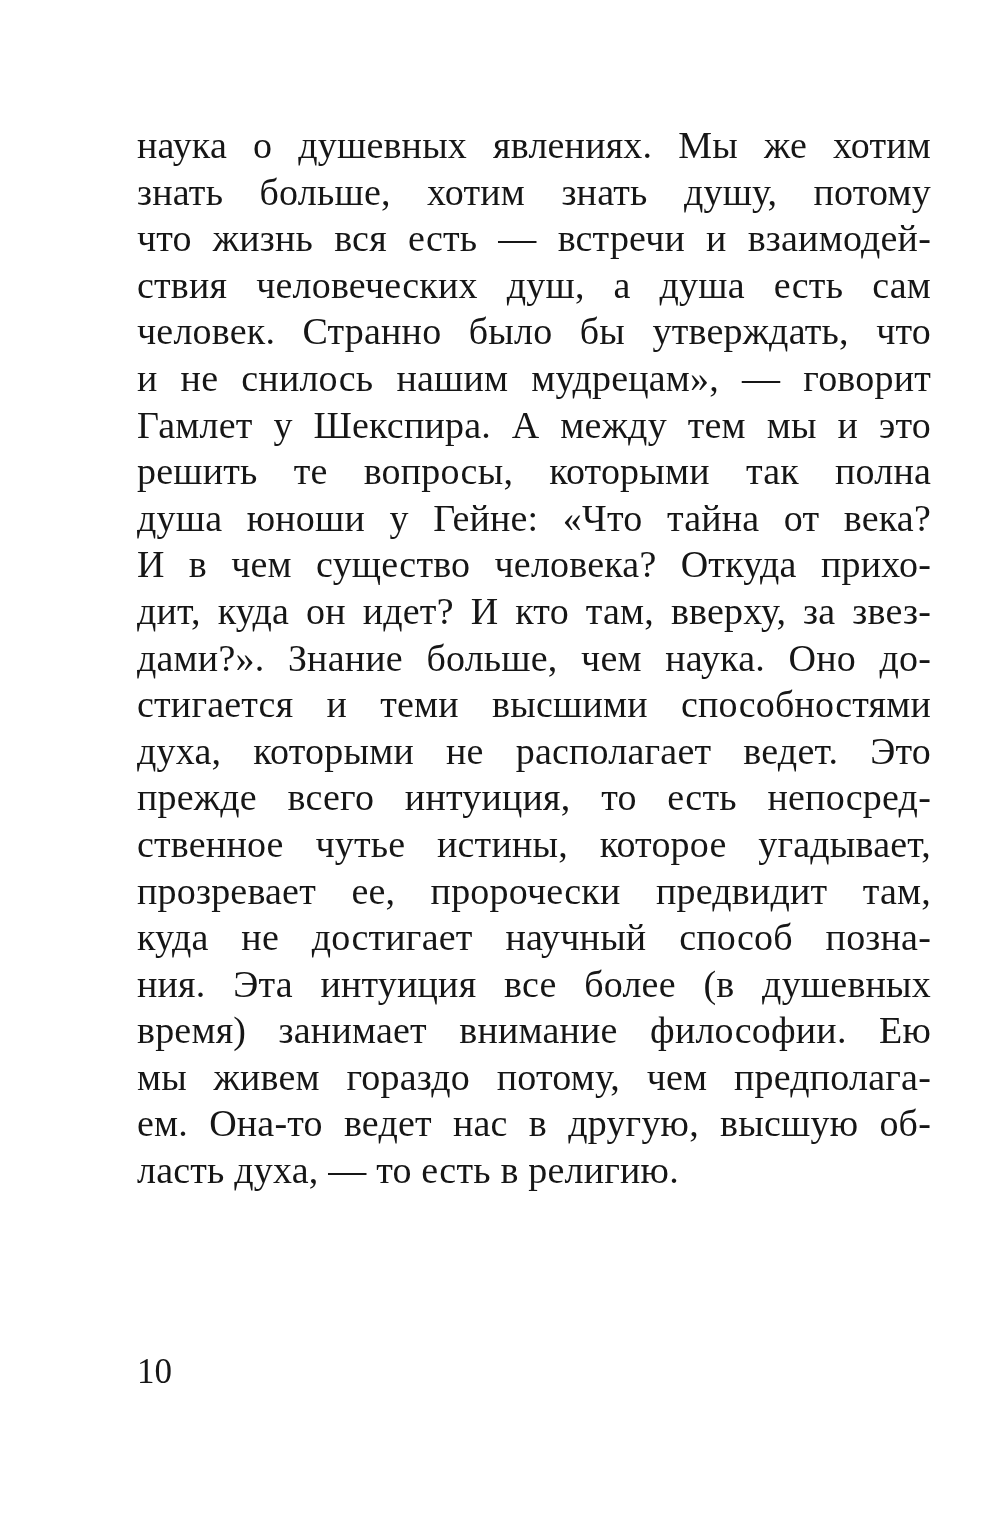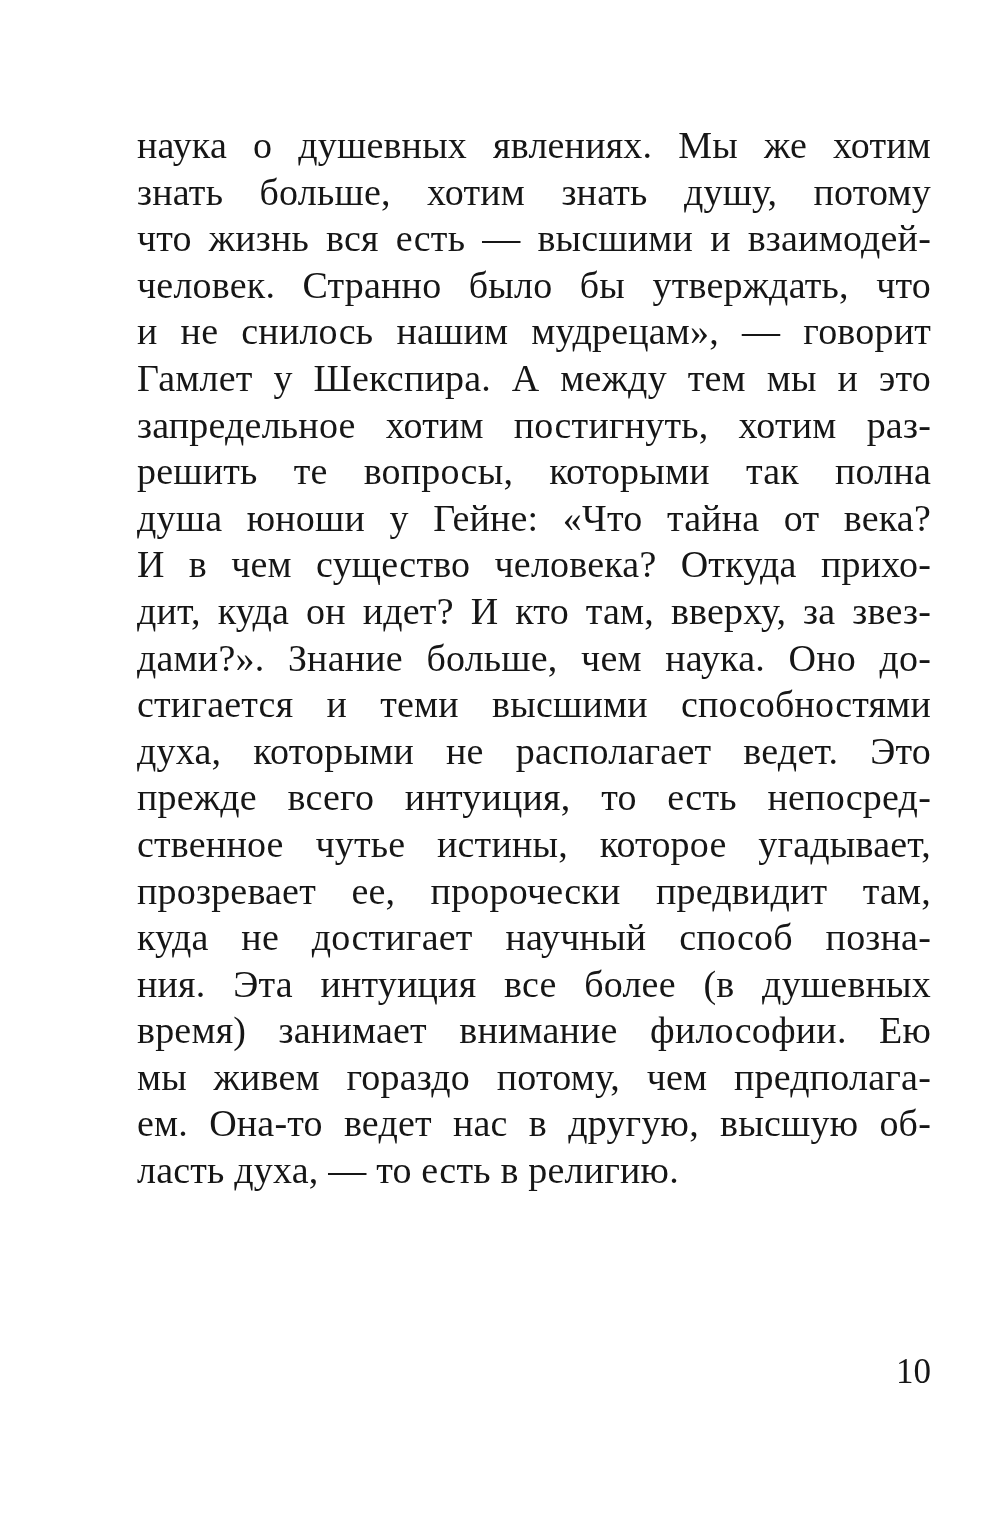--- a/index.html
+++ b/index.html
@@ -40,38 +40,38 @@
     text-align: left;
     text-align-last: left;
     font-family: Liberation Serif, serif;
   }
 
   .page-number {
     position: absolute;
     left: 137px;
     top: 1352px;
     width: 794px;
-    text-align: right;
+    text-align: left;
     color: #161616;
     font-size: 35px;
     line-height: 40px;
   }
 </style>
 </head>
 <body>
 
 <div class="book-page">
   <div class="text-block">
       <div class="line">наука о душевных явлениях. Мы же хотим</div>
       <div class="line">знать больше, хотим знать душу, потому</div>
-      <div class="line">что жизнь вся есть — высшими и взаимодей-</div>
+      <div class="line">что жизнь вся есть — встречи и взаимодей-</div>
+      <div class="line">ствия человеческих душ, а душа есть сам</div>
       <div class="line">человек. Странно было бы утверждать, что</div>
       <div class="line">и не снилось нашим мудрецам», — говорит</div>
       <div class="line">Гамлет у Шекспира. А между тем мы и это</div>
-      <div class="line">запредельное хотим постигнуть, хотим раз-</div>
       <div class="line">решить те вопросы, которыми так полна</div>
       <div class="line">душа юноши у Гейне: «Что тайна от века?</div>
       <div class="line">И в чем существо человека? Откуда прихо-</div>
       <div class="line">дит, куда он идет? И кто там, вверху, за звез-</div>
       <div class="line">дами?». Знание больше, чем наука. Оно до-</div>
       <div class="line">стигается и теми высшими способностями</div>
       <div class="line">духа, которыми не располагает ведет. Это</div>
       <div class="line">прежде всего интуиция, то есть непосред-</div>
       <div class="line">ственное чутье истины, которое угадывает,</div>
       <div class="line">прозревает ее, пророчески предвидит там,</div>

